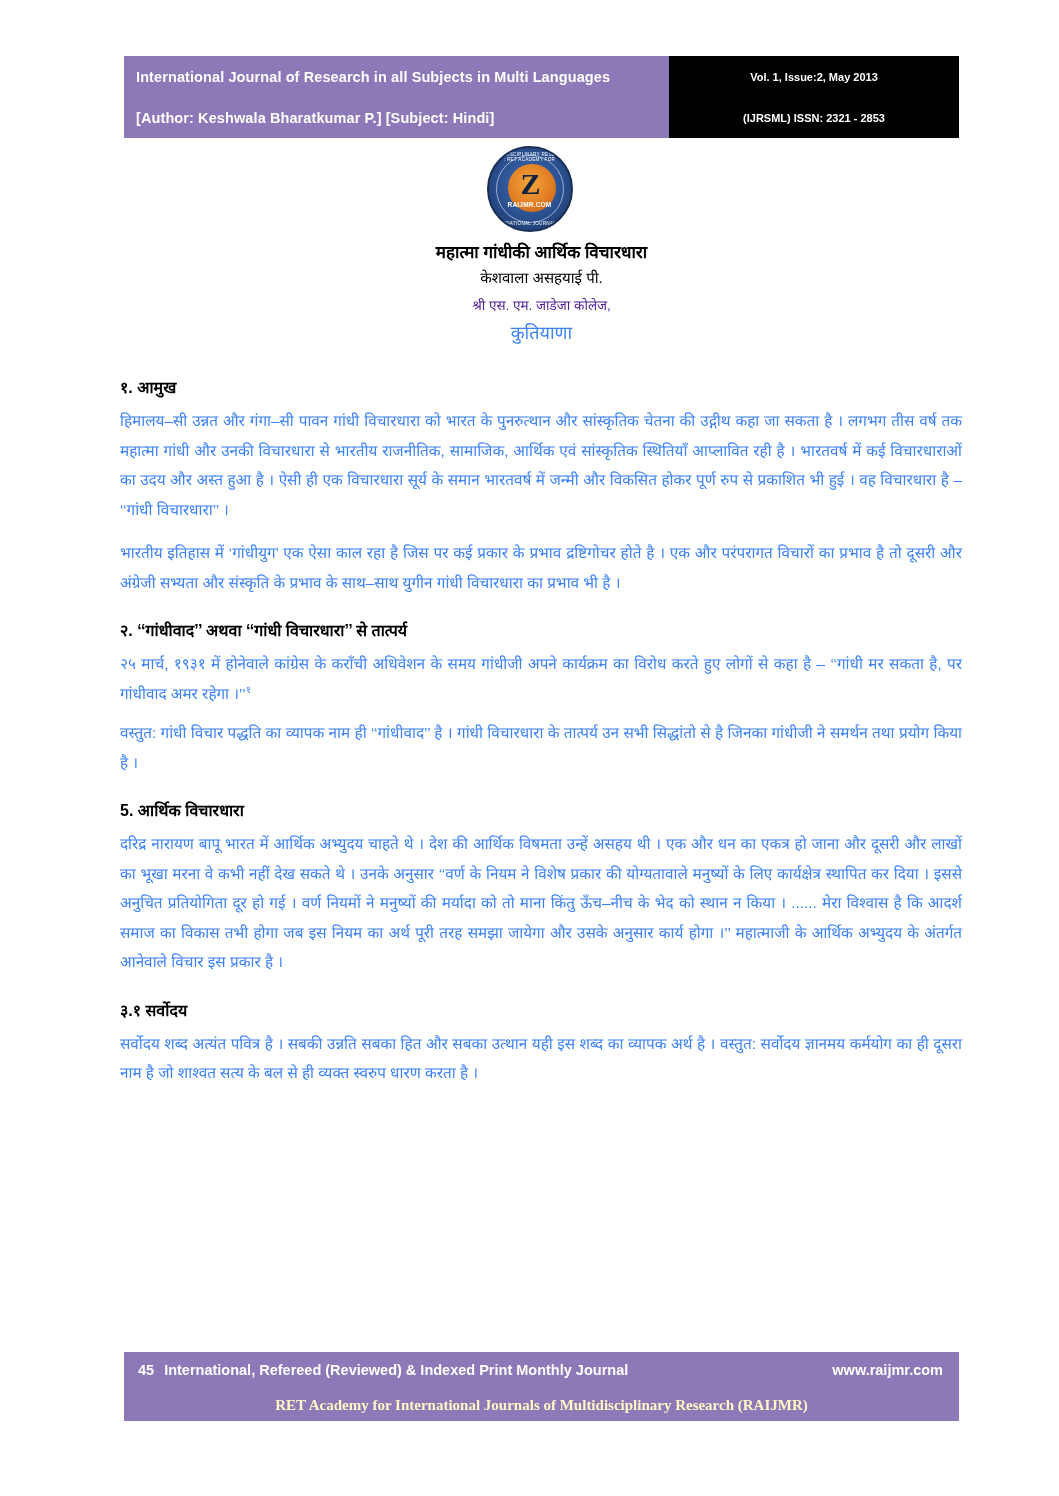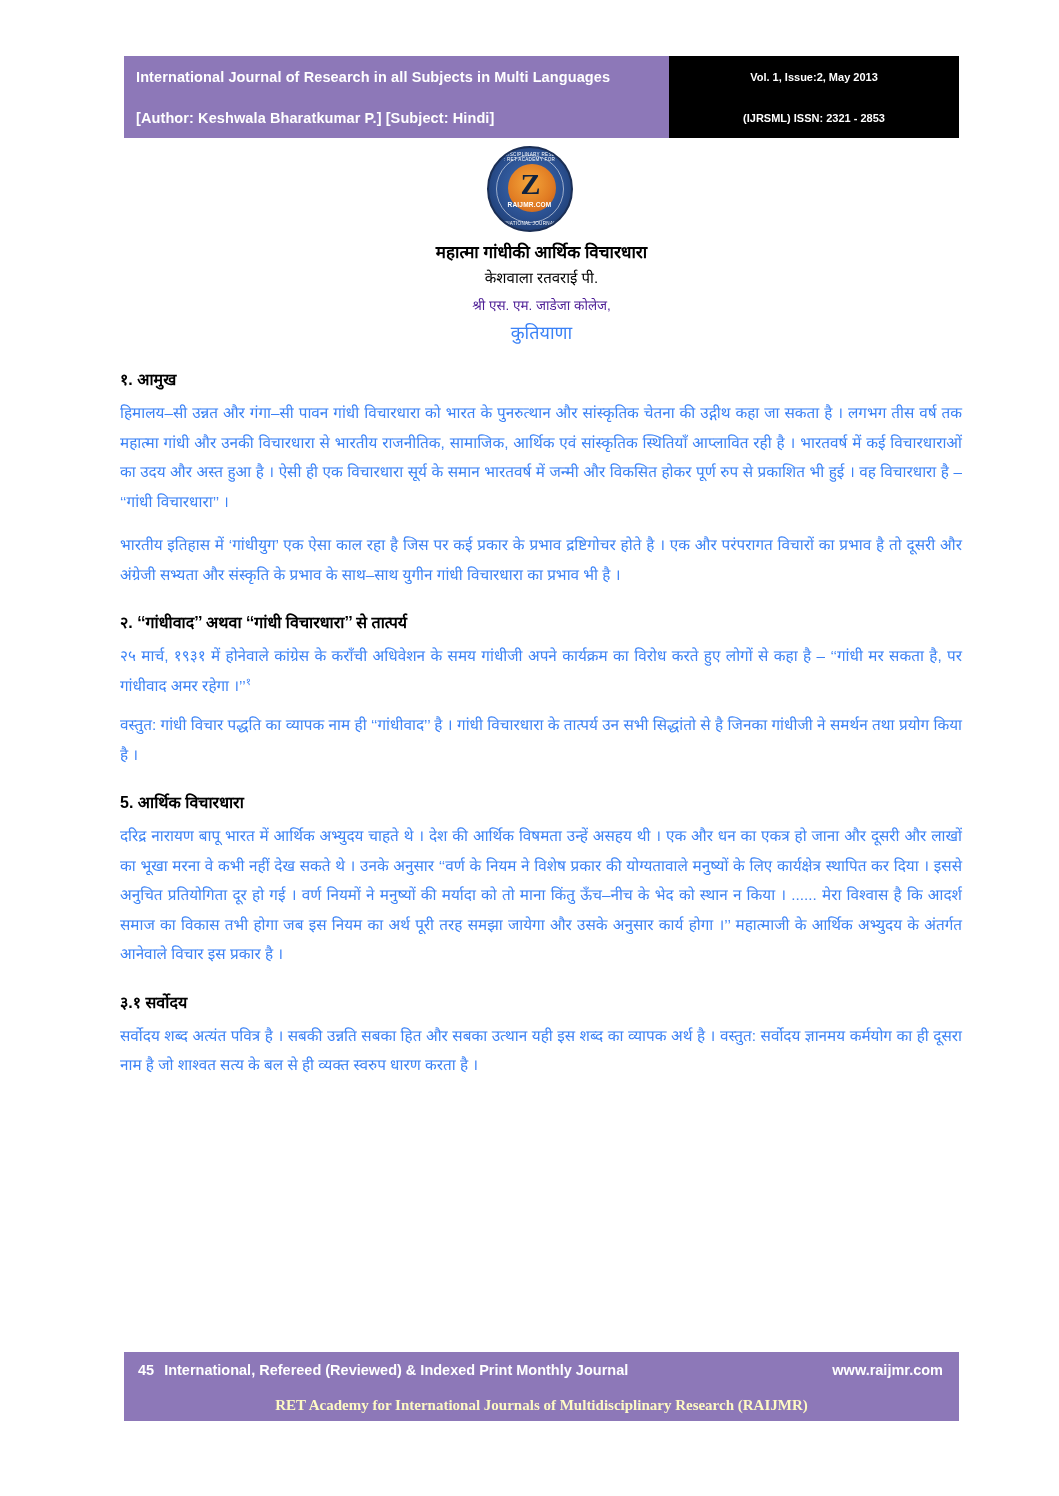--- a/index.html
+++ b/index.html
@@ -173,21 +173,21 @@
   .body-col {
     position: absolute;
     left: 120px;
     top: 368px;
     width: 842px;
   }
   .sec-head {
     font-size: 16px;
     font-weight: bold;
     color: #000000;
-    margin: 0 0 6px 0;
+    margin: 8px 0 6px 0;
     line-height: 1.5;
   }
   .sec-head.spaced {
     margin-top: 22px;
   }
   p.para {
     font-size: 15.3px;
     color: #3b82f6;
     line-height: 1.93;
     margin: 3px 0 14px 0;
@@ -264,21 +264,21 @@
       <div class="arc-text">MULTIDISCIPLINARY RESEARCH : RET ACADEMY FOR</div>
       <div class="inner"></div>
       <div class="swoosh">Z</div>
       <div class="logo-text">RAIJMR.COM</div>
       <div class="arc-text-bottom">INTERNATIONAL JOURNALS OF</div>
     </div>
   </div>
 
   <div class="title-block">
     <div class="doc-title">महात्मा गांधीकी आर्थिक विचारधारा</div>
-    <div class="author">केशवाला रतवराई पी.</div>
+    <div class="author">केशवाला असहयाई पी.</div>
     <div class="affil1">श्री एस. एम. जाडेजा कोलेज,</div>
     <div class="affil2">कुतियाणा</div>
   </div>
 
   <div class="body-col">
 
     <h2 class="sec-head">१. आमुख</h2>
     <p class="para">हिमालय–सी उन्नत और गंगा–सी पावन गांधी विचारधारा को भारत के पुनरुत्थान और सांस्कृतिक चेतना की उद्गीथ कहा जा सकता है । लगभग तीस वर्ष तक महात्मा गांधी और उनकी विचारधारा से भारतीय राजनीतिक, सामाजिक, आर्थिक एवं सांस्कृतिक स्थितियाँ आप्लावित रही है । भारतवर्ष में कई विचारधाराओं का उदय और अस्त हुआ है । ऐसी ही एक विचारधारा सूर्य के समान भारतवर्ष में जन्मी और विकसित होकर पूर्ण रुप से प्रकाशित भी हुई । वह विचारधारा है – ‘‘गांधी विचारधारा’’ ।</p>
     <p class="para">भारतीय इतिहास में ‘गांधीयुग’ एक ऐसा काल रहा है जिस पर कई प्रकार के प्रभाव द्रष्टिगोचर होते है । एक और परंपरागत विचारों का प्रभाव है तो दूसरी और अंग्रेजी सभ्यता और संस्कृति के प्रभाव के साथ–साथ युगीन गांधी विचारधारा का प्रभाव भी है ।</p>
 

